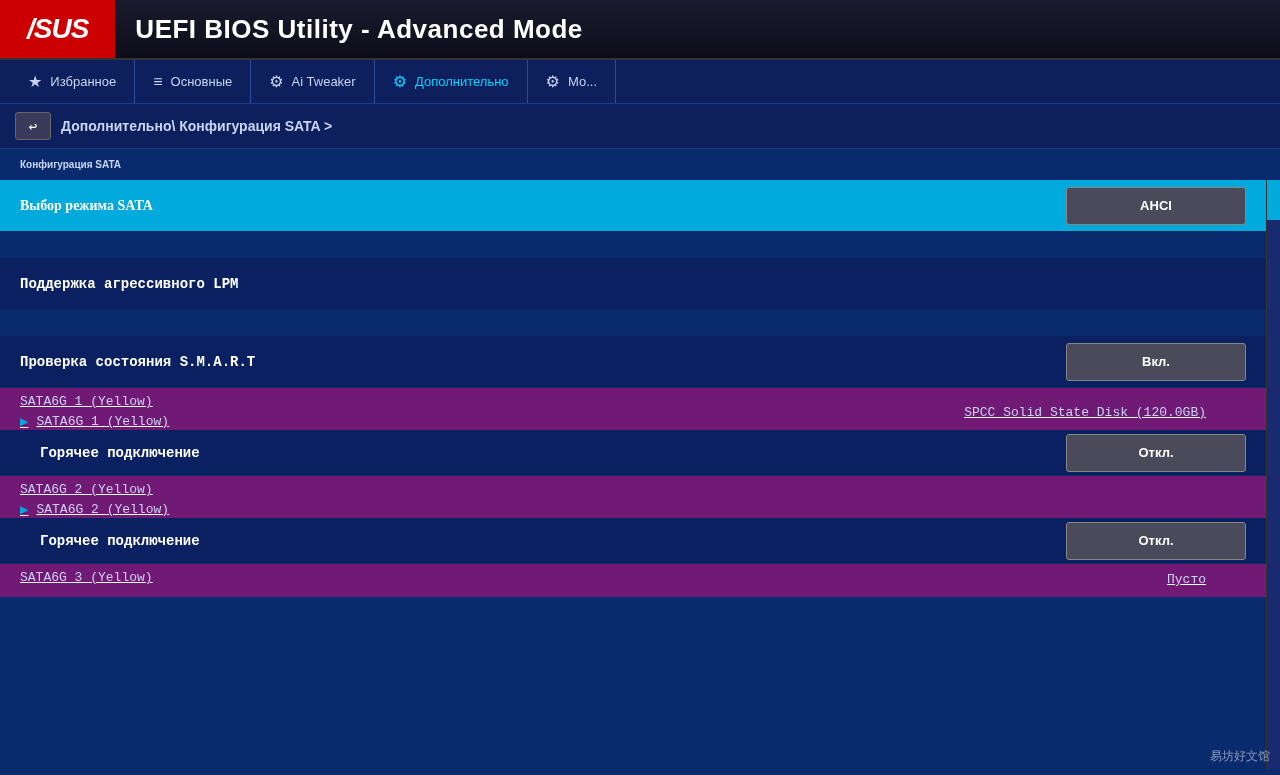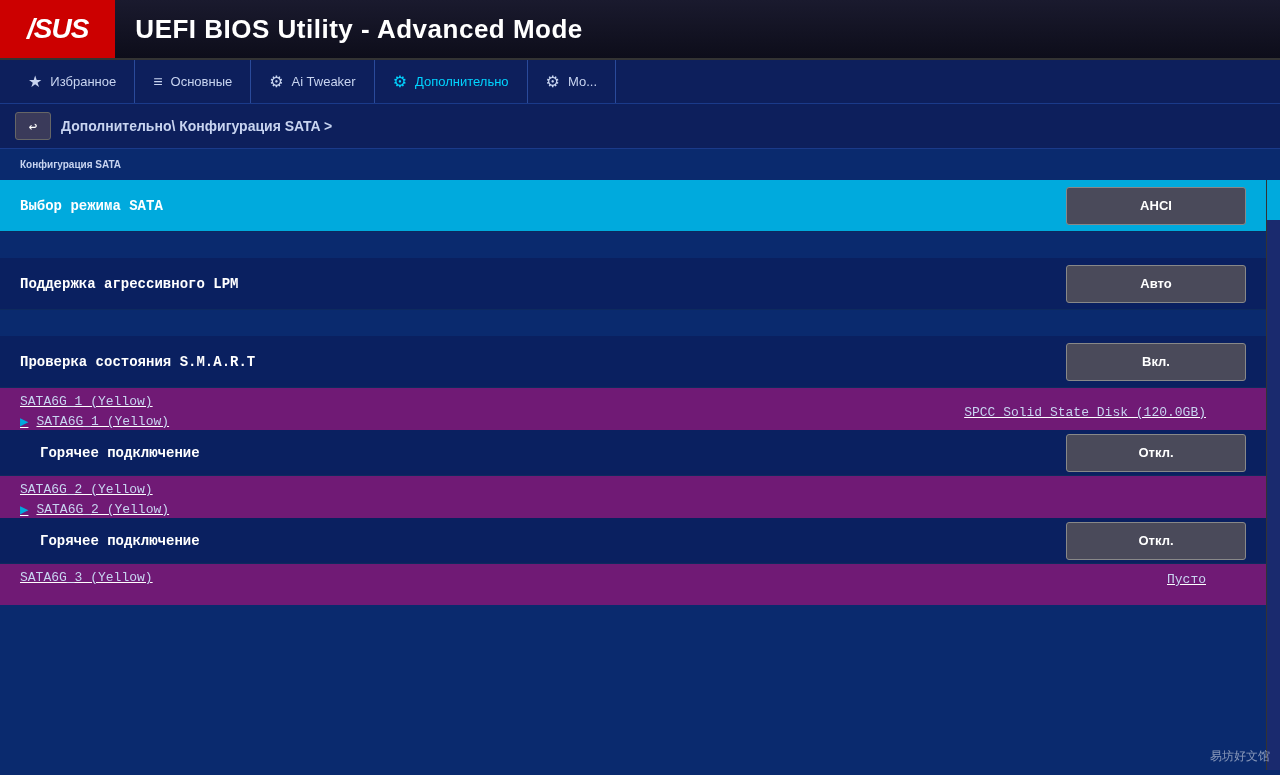--- a/index.html
+++ b/index.html
@@ -180,20 +180,21 @@
     .setting-label {
       flex: 1;
       font-size: 14px;
       font-weight: bold;
       font-family: 'Courier New', Courier, monospace;
       color: #ffffff;
     }
 
     .setting-row.highlighted .setting-label {
       color: #ffffff;
+      font-family: Liberation Serif, serif;
     }
 
     .setting-value-btn {
       background: #4a4a5a;
       border: 1px solid #888;
       border-radius: 3px;
       color: white;
       font-size: 13px;
       font-weight: bold;
       font-family: Arial, sans-serif;
@@ -325,21 +326,20 @@
   <div class="content-area">
     <div class="settings-table">
 
       <div class="setting-row highlighted">
         <span class="setting-label">Выбор режима SATA</span>
         <button class="setting-value-btn">AHCI</button>
       </div>
 
       <div class="setting-row normal">
         <span class="setting-label">Поддержка агрессивного LPM</span>
-        <button class="setting-value-btn">Авто</button>
       </div>
 
       <div class="setting-row normal">
         <span class="setting-label">Проверка состояния S.M.A.R.T</span>
         <button class="setting-value-btn">Вкл.</button>
       </div>
 
       <div class="sata-full-row">
         <div class="sata-left">
           <div class="sata-title">SATA6G_1 (Yellow)</div>
@@ -366,21 +366,21 @@
             <span class="sata-device-name">SATA6G_2 (Yellow)</span>
           </div>
         </div>
       </div>
 
       <div class="hotplug-row">
         <span class="hotplug-label">Горячее подключение</span>
         <button class="setting-value-btn">Откл.</button>
       </div>
 
-      <div class="sata-full-row" style="padding-bottom:16px;">
+      <div class="sata-full-row" style="padding-bottom:8px;">
         <div class="sata-left">
           <div class="sata-title">SATA6G_3 (Yellow)</div>
         </div>
         <div class="sata-right">
           <span class="sata-device-info">Пусто</span>
         </div>
       </div>
 
     </div>
   </div>

